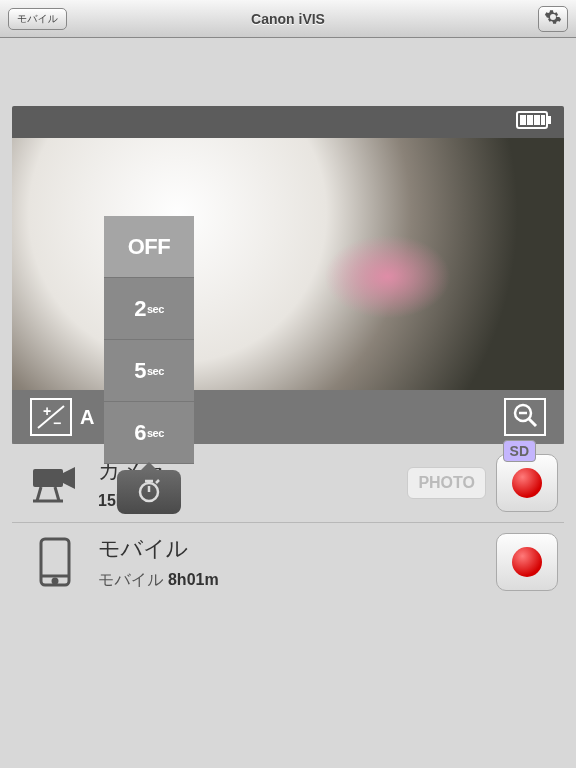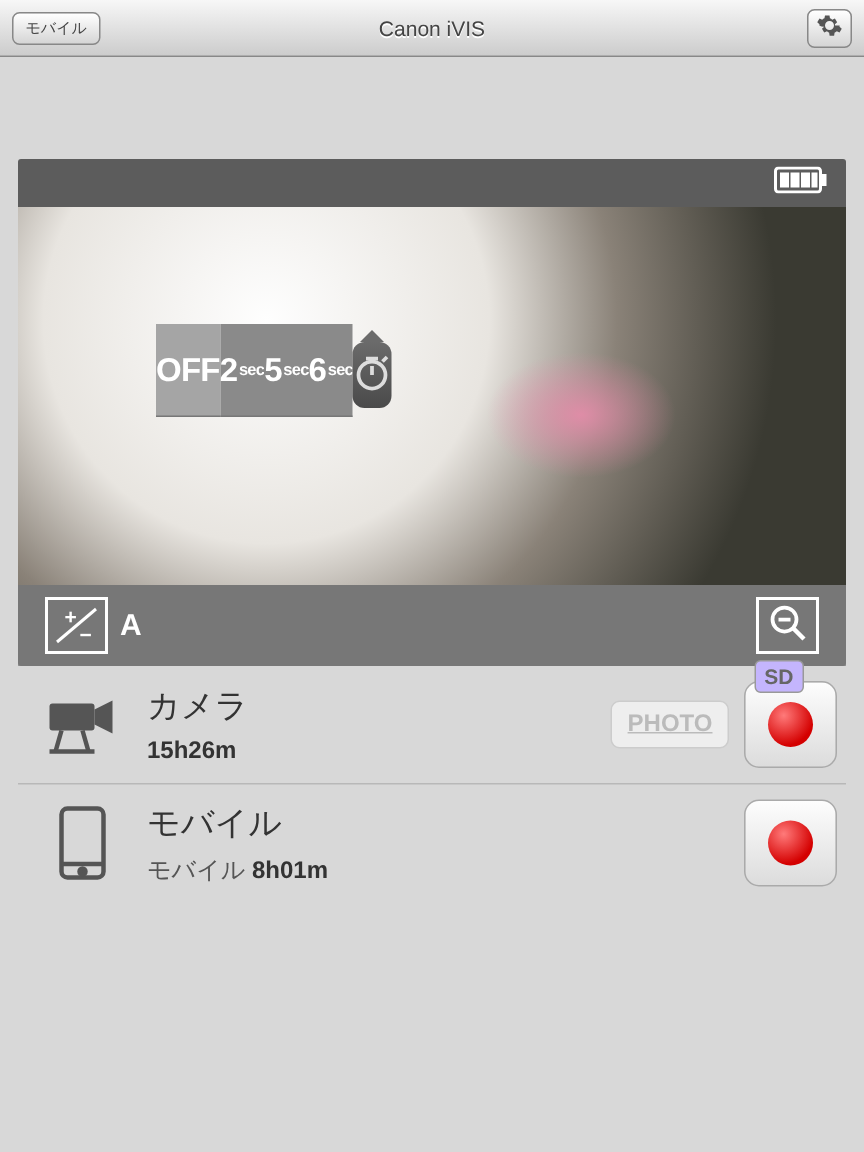--- a/index.html
+++ b/index.html
@@ -11,21 +11,21 @@
   border-bottom: 1px solid #888;
   display: flex; align-items: center; justify-content: space-between;
   padding: 0 8px;
 }
 .mode-btn {
   font-size: 10px; padding: 3px 8px;
   background: linear-gradient(to bottom, #fff, #d5d5d5);
   border: 1px solid #888; border-radius: 5px;
   color: #444;
 }
-.app-title { font-size: 14px; font-weight: normal; color: #444; text-shadow: 0 1px 0 #fff; position:absolute; left:0; right:0; text-align:center; pointer-events:none;}
+.app-title { font-size: 14px; font-weight: bold; color: #444; text-shadow: 0 1px 0 #fff; position:absolute; left:0; right:0; text-align:center; pointer-events:none;}
 .gear-btn {
   width: 30px; height: 26px;
   background: linear-gradient(to bottom, #fff, #d5d5d5);
   border: 1px solid #888; border-radius: 5px;
   display: flex; align-items: center; justify-content: center;
 }
 
 .preview-panel {
   margin: 68px 12px 0 12px;
   background: #5c5c5c;
@@ -64,39 +64,38 @@
   font-size: 14px; font-weight: bold; color:#666;
   border: 1px solid #999; border-radius: 4px;
   padding: 2px 6px; background: #c4b5fd;
   position:absolute; right:28px; margin-top:-64px;
 }
 .photo-btn {
   font-size: 16px; font-weight: bold; color:#bbb;
   border: 1px solid #ccc; border-radius: 6px;
   padding: 6px 10px; background: #eee;
   margin-right: 10px;
-  text-decoration: underline;
 }
 .rec-btn {
   width: 62px; height: 58px;
   background: linear-gradient(to bottom, #fdfdfd, #dcdcdc);
   border: 1px solid #aaa; border-radius: 10px;
   display:flex; align-items:center; justify-content:center;
 }
 .rec-dot {
   width: 30px; height: 30px; border-radius: 50%;
   background: radial-gradient(circle at 35% 30%, #ff7a7a, #d40000 70%);
 }
 
 
 .timer-pop {
   position: absolute;
   left: 104px; top: 216px;
   width: 90px;
-  display: flex; flex-direction: row;
+  display: flex; flex-direction: column;
   z-index: 50;
 }
 .timer-opt {
   height: 62px;
   background: #8a8a8a;
   color: #fff; font-size: 22px; font-weight: bold;
   display:flex; align-items:center; justify-content:center;
   border-bottom: 1px solid #777;
   letter-spacing: -0.5px;
 }

